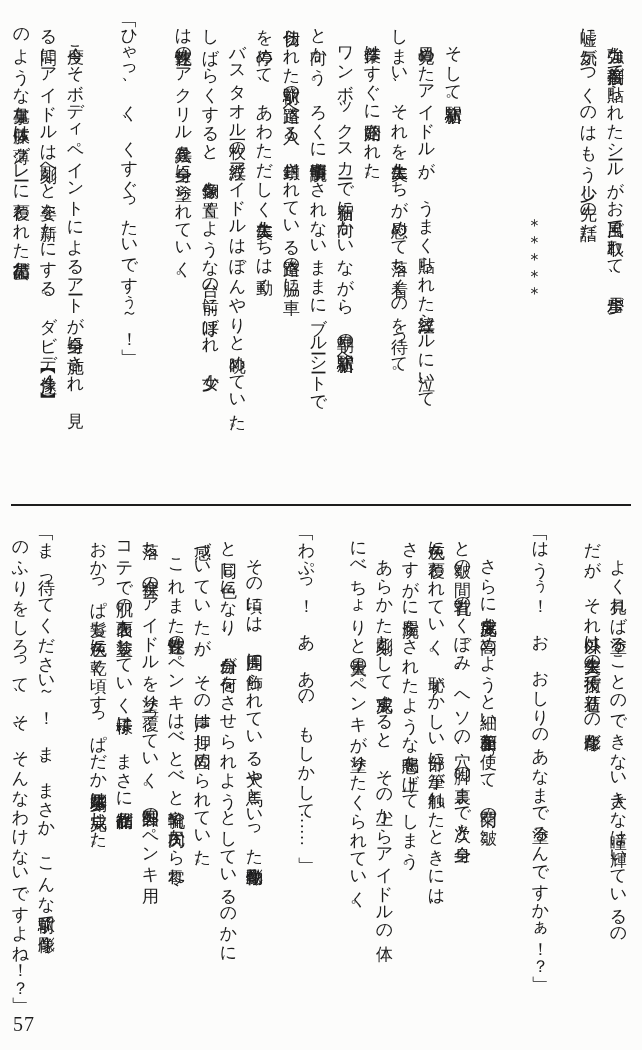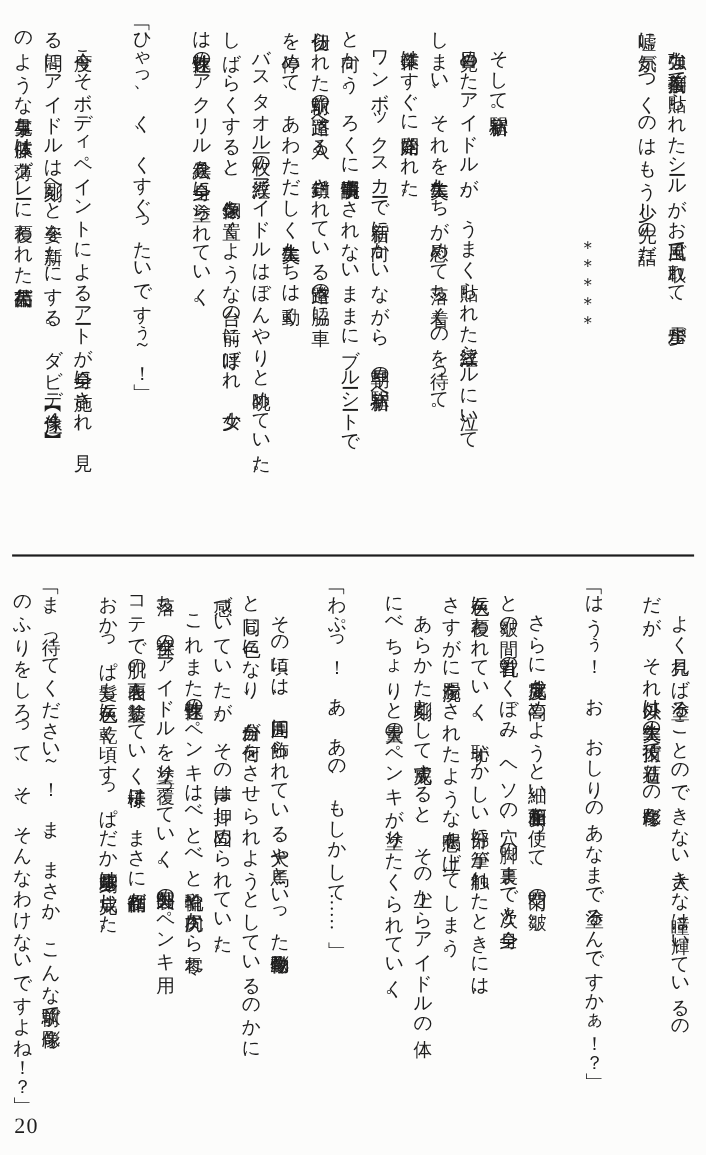--- a/index.html
+++ b/index.html
@@ -118,14 +118,14 @@
       <p class="line flush">感づいていたが。その声は押し固められていた。</p>
       <p class="line indent">これまた速乾性のペンキはべとべと乳輪や尻肉から零れ</p>
       <p class="line flush">落ち、全裸のアイドルを塗り覆っていく。外国製のペンキ用</p>
       <p class="line flush">コテで肌の表面を塗装していく様子は、まさに作品制作だ。</p>
       <p class="line flush">おかっぱ髪も灰色に乾く頃、すっぱだか彫刻雪歩は完成した。</p>
       <p class="line blank">　</p>
       <p class="line flush">「ま、待ってください～！　ま、まさか、こんな駅前で彫像</p>
       <p class="line flush">のふりをしろって、そ、そんなわけないですよね！？」</p>
     </section>
 
-  <div class="page-number">20</div>
+  <div class="page-number">57</div>
 </div>
 
 </body></html>

